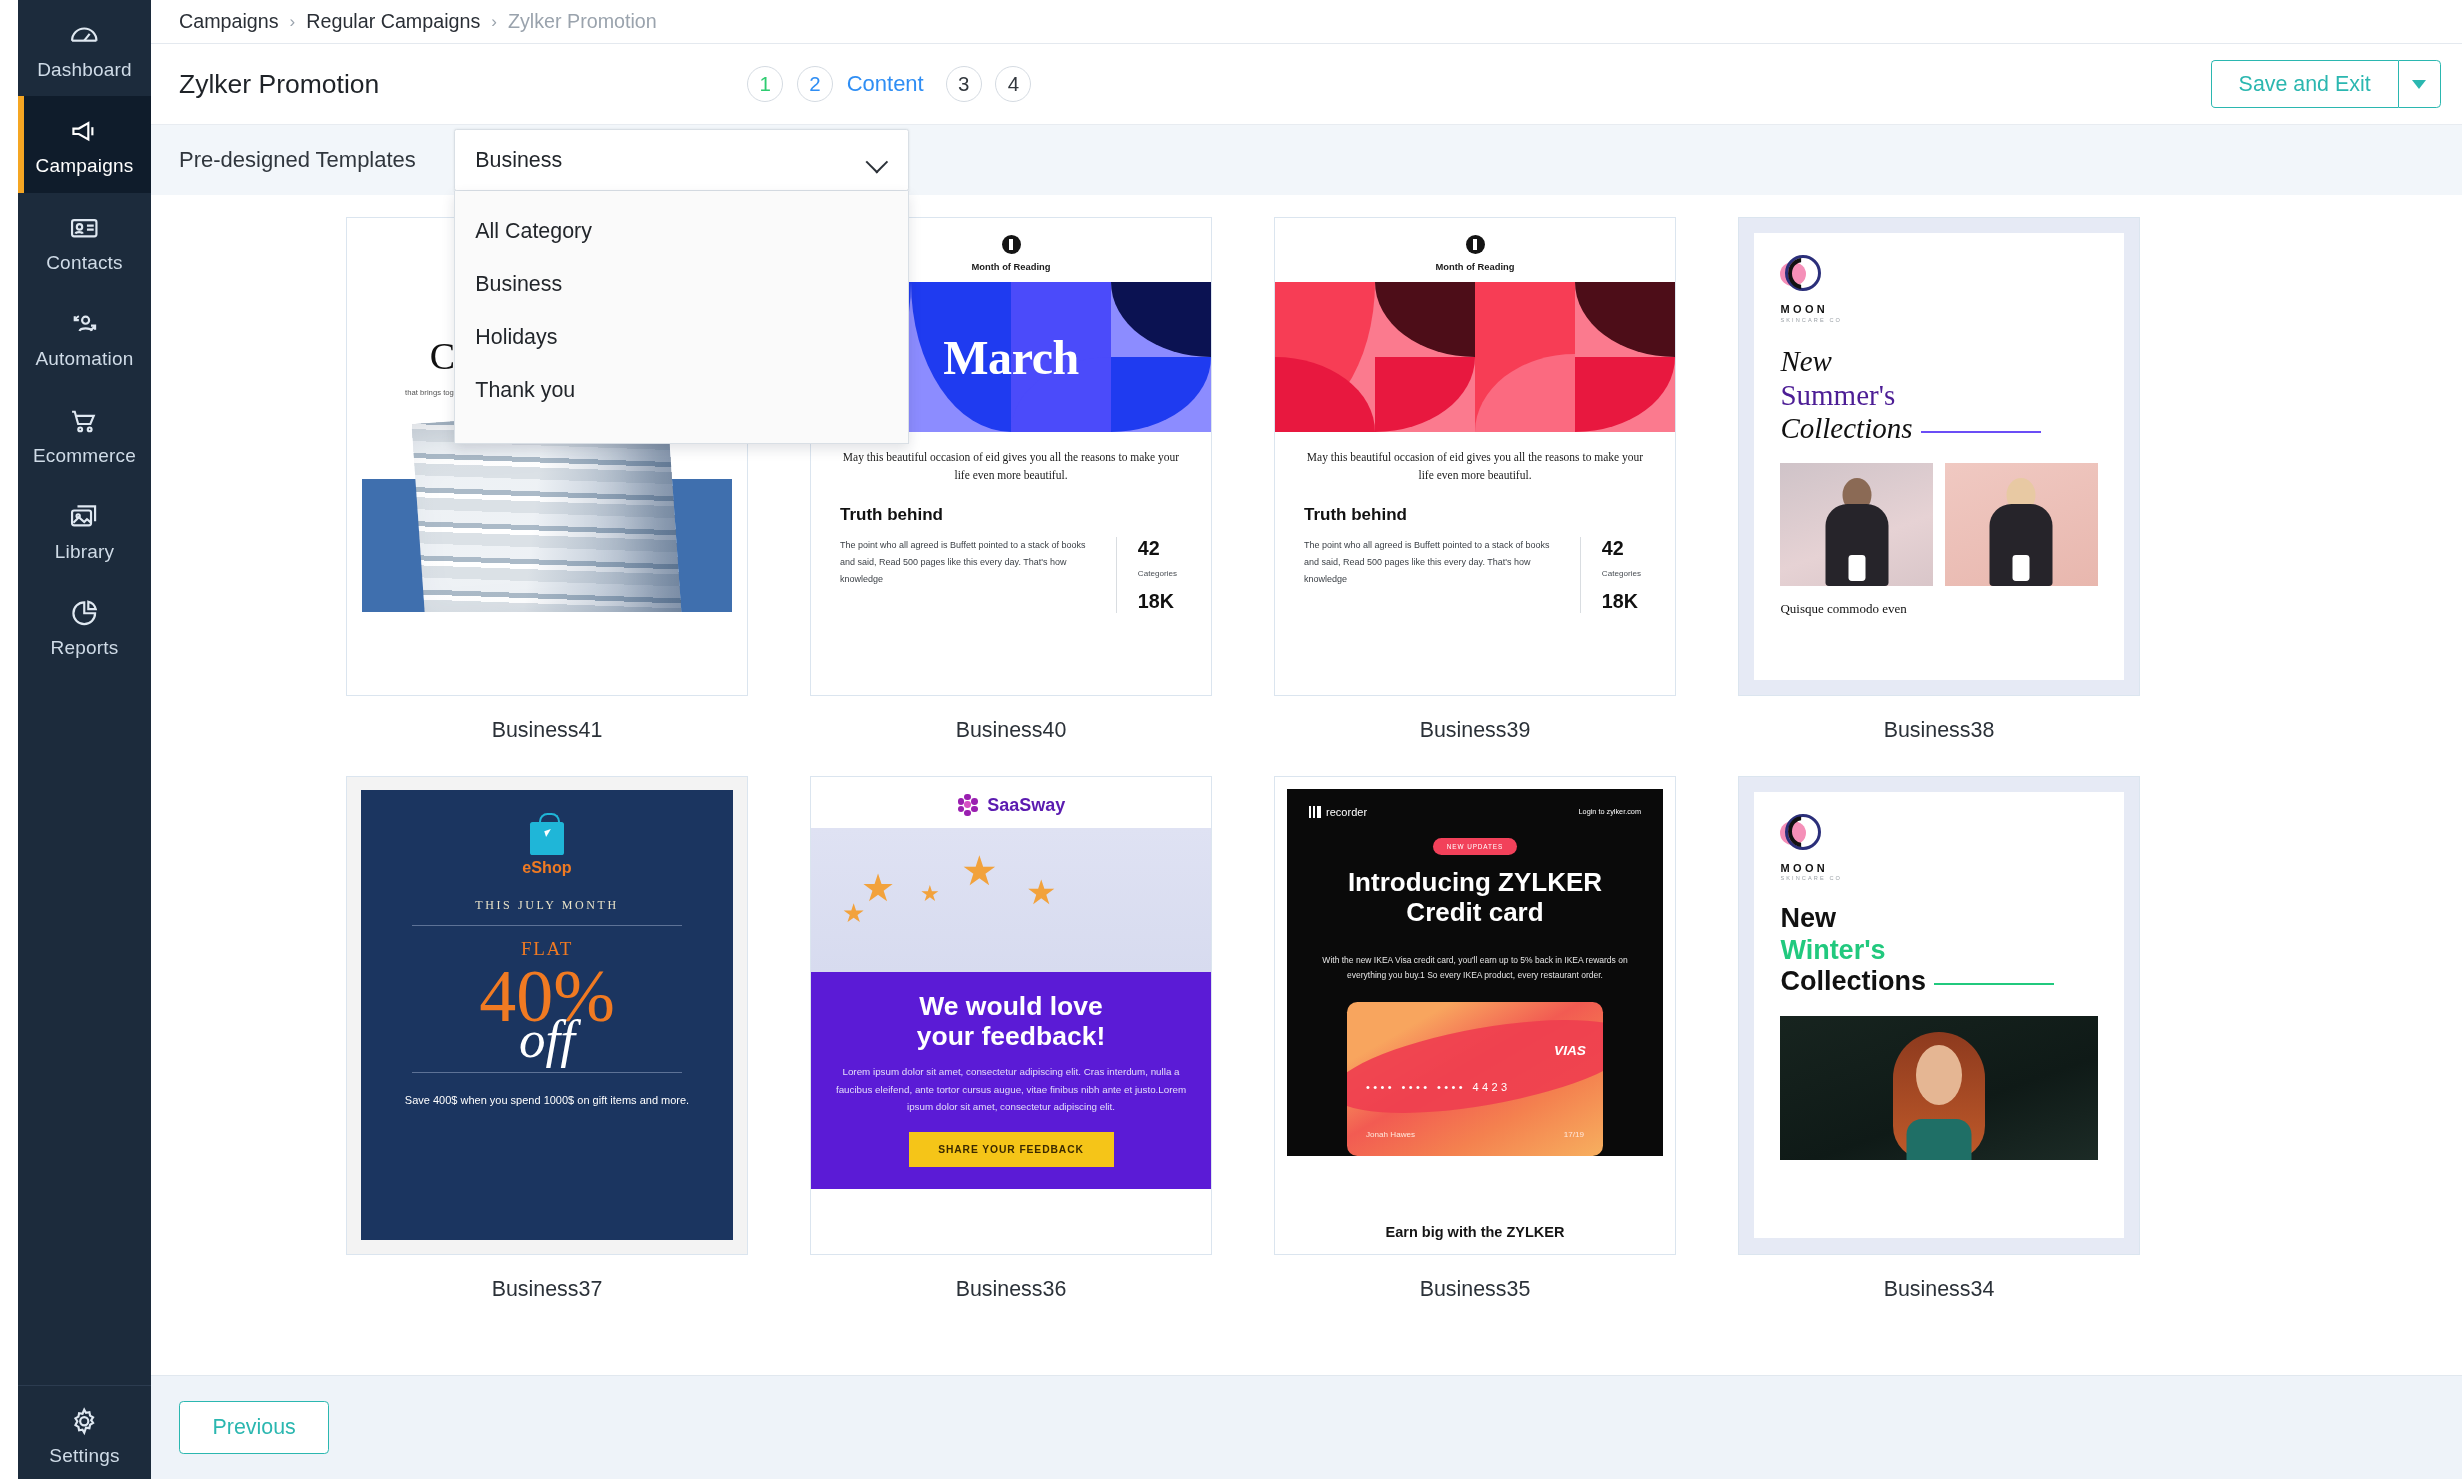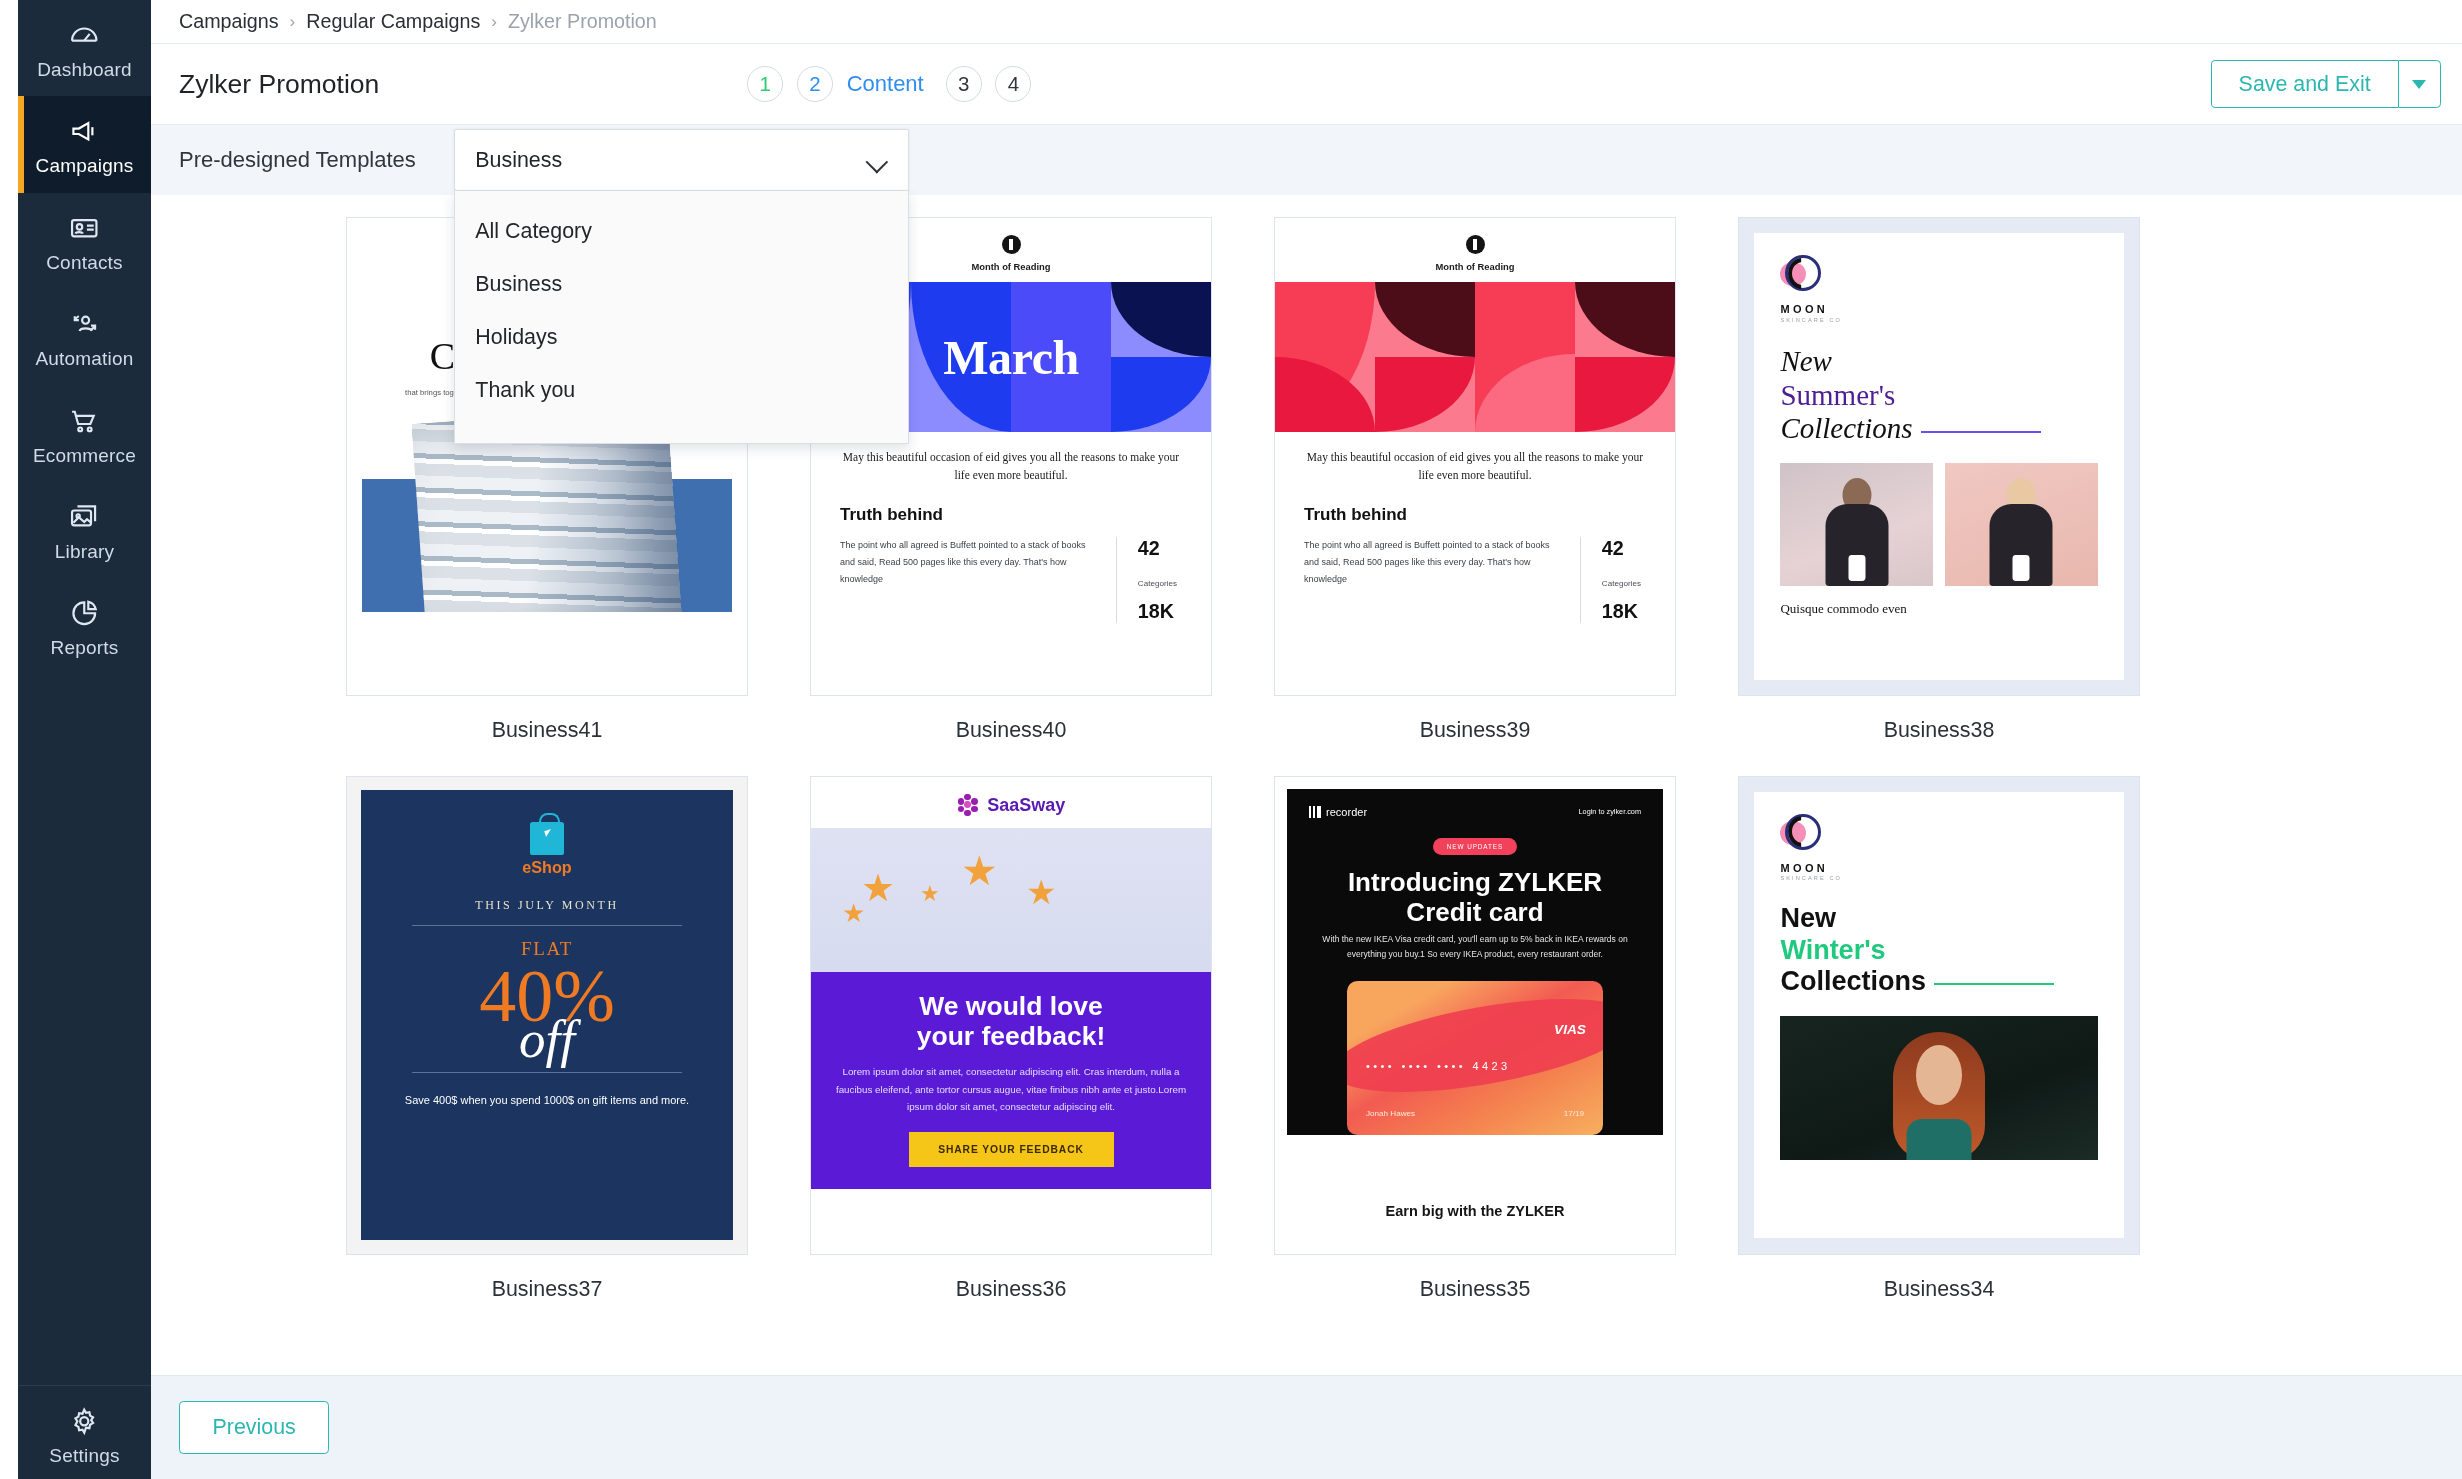--- a/index.html
+++ b/index.html
@@ -212,21 +212,21 @@
     text-align: center; color: #fff; font-family: "Liberation Serif", serif;
     font-size: 48px; font-weight: 700; letter-spacing: -0.4px; z-index: 5;
   }
   .geo-body { padding: 17px 29px 0; }
   .geo-quote { font-family: "Liberation Serif", serif; font-size: 11.5px; text-align: center; line-height: 1.55; color: #1b1b1b; }
   .geo-h2 { font-size: 17px; font-weight: 700; color: #111; margin-top: 20.5px; }
   .geo-cols { display: flex; gap: 13.7px; margin-top: 12px; }
   .geo-p { font-size: 9px; line-height: 1.85; color: #3a3f45; flex: 1 1 auto; }
   .geo-stat { border-left: 0.9px solid #d9dde1; padding-left: 20.5px; width: 109px; }
   .geo-num { font-size: 19.7px; font-weight: 700; color: #111; }
-  .geo-cap { font-size: 8.1px; color: #4a4f55; margin-top: 19px; }
+  .geo-cap { font-size: 8.1px; color: #4a4f55; margin-top: 9px; }
   .geo-num2 { font-size: 19.7px; font-weight: 700; color: #111; margin-top: 12px; }
 
   
   .moon { width:100%; height:100%; background:#e6eaf5; padding: 15.4px; }
   .moon-inner { width:100%; height:100%; background:#fff; padding: 22px 26px; }
   .moon-logo { width: 41px; height: 41px; position: relative; }
   .moon-logo .ring { position:absolute; left:5.1px; top:0; width:36px; height:36px; border:3.4px solid #2b2f7a; border-radius:50%; }
   .moon-logo .blob { position:absolute; left:0; top:6.8px; width:26px; height:24px; background:#f58fb8; border-radius:50%; }
   .moon-logo .crescent { position:absolute; left:7.7px; top:2.6px; width:29px; height:31px; border:4.3px solid #111; border-radius:50%; clip-path: inset(0 55% 0 0); }
   .moon-name { font-size: 11px; letter-spacing: 3.4px; font-weight: 700; color: #111; margin-top: 6.8px; }
@@ -291,21 +291,21 @@
   
   .zy { width:100%; height:100%; background:#fff; padding: 12px; }
   .zy-dark { background:#0a0a0a; padding: 17px 22px 51px; position: relative; }
   .zy-bar { display:flex; align-items:center; justify-content:space-between; }
   .zy-rec { color:#fff; font-size: 11px; display:flex; align-items:center; gap:5.1px; }
   .zy-wave { display:inline-block; width:12px; height:12px;
     background: linear-gradient(90deg,#fff 0 1.7px, transparent 1.7px 4.3px, #fff 4.3px 6px, transparent 6px 8.5px, #fff 8.5px 10.3px); }
   .zy-login { color:#fff; font-size: 7.3px; }
   .zy-badge { background:#f2415a; color:#fff; font-size: 6.4px; letter-spacing: 0.9px; padding: 5.1px 13.7px; border-radius: 17px; display:inline-block; margin: 20.5px auto 0; }
   .zy-h { color:#fff; font-size: 26px; font-weight: 700; line-height: 1.16; margin-top: 12px; }
-  .zy-p { color:#e6e6e6; font-size: 8.5px; line-height: 1.8; margin-top: 4px; padding: 0 12px; }
+  .zy-p { color:#e6e6e6; font-size: 8.5px; line-height: 1.8; margin-top: 25px; padding: 0 12px; }
   .zy-card {
     width: 256px; height: 154px; border-radius: 10.3px;
     margin: 19px auto -51px; position: relative; overflow: hidden;
     background: linear-gradient(150deg,#f8a55e 0 20%, #f25b52 45%, #f4814f 70%, #f7b05f 100%);
   }
   .zy-card .swirl { position:absolute; left:-17px; top:26px; width:308px; height:77px; background:#ef3f4f; border-radius: 50%; opacity:.92; transform: rotate(-10deg); }
   .zy-vias { position:absolute; right:17px; top:41px; color:#fff; font-size: 13.7px; font-weight: 700; font-style: italic; }
   .zy-dots { position:absolute; left:19px; top:79px; color:#fff; font-size: 11px; letter-spacing: 3.4px; }
   .zy-nm { position:absolute; left:19px; bottom: 17px; color:#ffe9dd; font-size: 8.1px; }
   .zy-ex { position:absolute; right:19px; bottom: 17px; color:#ffe9dd; font-size: 8.1px; }

